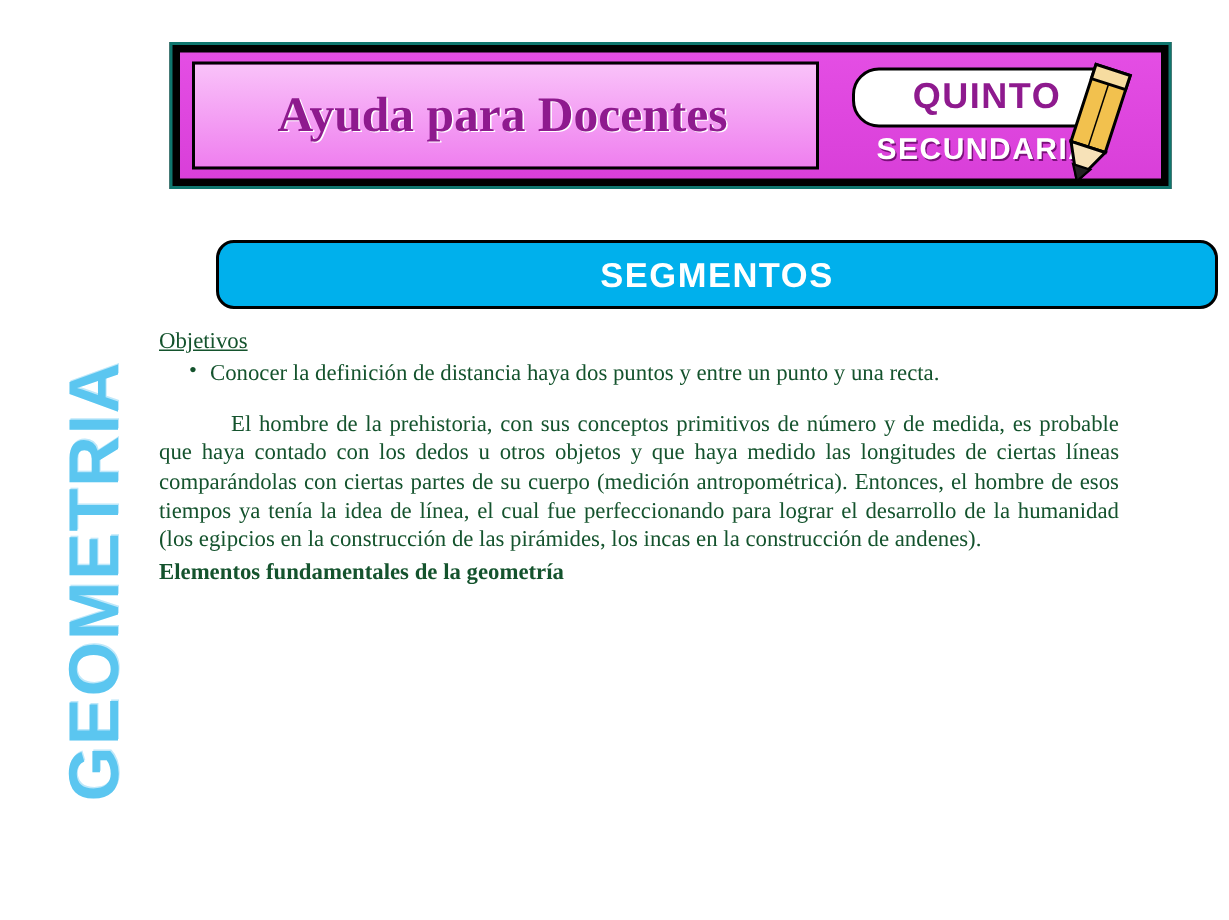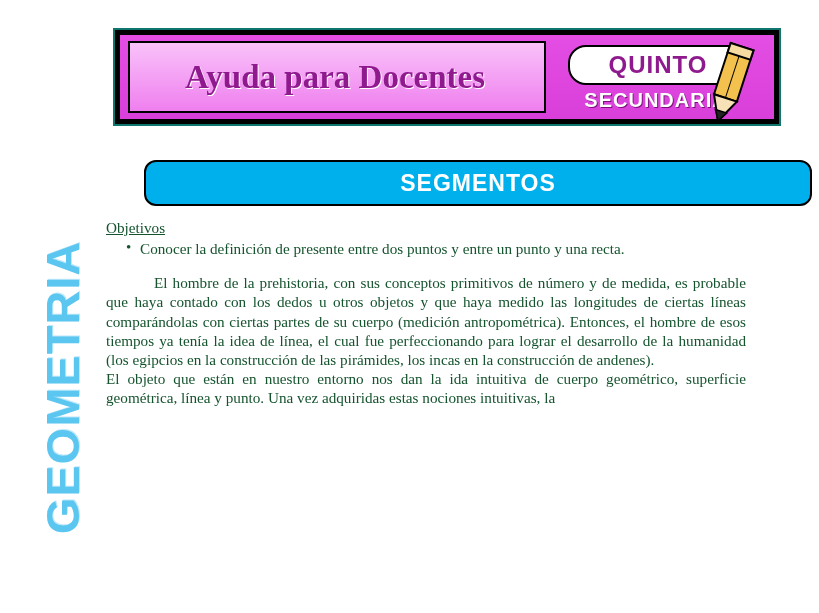--- a/index.html
+++ b/index.html
@@ -250,20 +250,20 @@
     <span class="title-text">SEGMENTOS</span>
   </div>
 
   <div class="subject-band">
     <div class="subject-text">GEOMETRIA</div>
   </div>
 
   <div class="content">
     <div class="underline-head">Objetivos</div>
     <ul class="objetivos">
-      <li>Conocer la definición de presente entre dos puntos y entre un punto y una recta.</li>
+      <li>Conocer la definición de distancia haya dos puntos y entre un punto y una recta.</li>
     </ul>
     <div class="gap"></div>
     <p class="para">El hombre de la prehistoria, con sus conceptos primitivos de número y de medida, es probable que haya contado con los dedos u otros objetos y que haya medido las longitudes de ciertas líneas comparándolas con ciertas partes de su cuerpo (medición antropométrica). Entonces, el hombre de esos tiempos ya tenía la idea de línea, el cual fue perfeccionando para lograr el desarrollo de la humanidad (los egipcios en la construcción de las pirámides, los incas en la construcción de andenes).</p>
-    <div class="just">El objeto que están en nuestro entorno nos dan la ida intuitiva de cuerpo geométrico, superficie geométrica, línea y punto. Una vez adquiridas estas nociones intuitivas, la</div>
+    <div class="bold-head">Elementos fundamentales de la geometría</div>
   </div>
 
 </div>
 
 </body></html>

